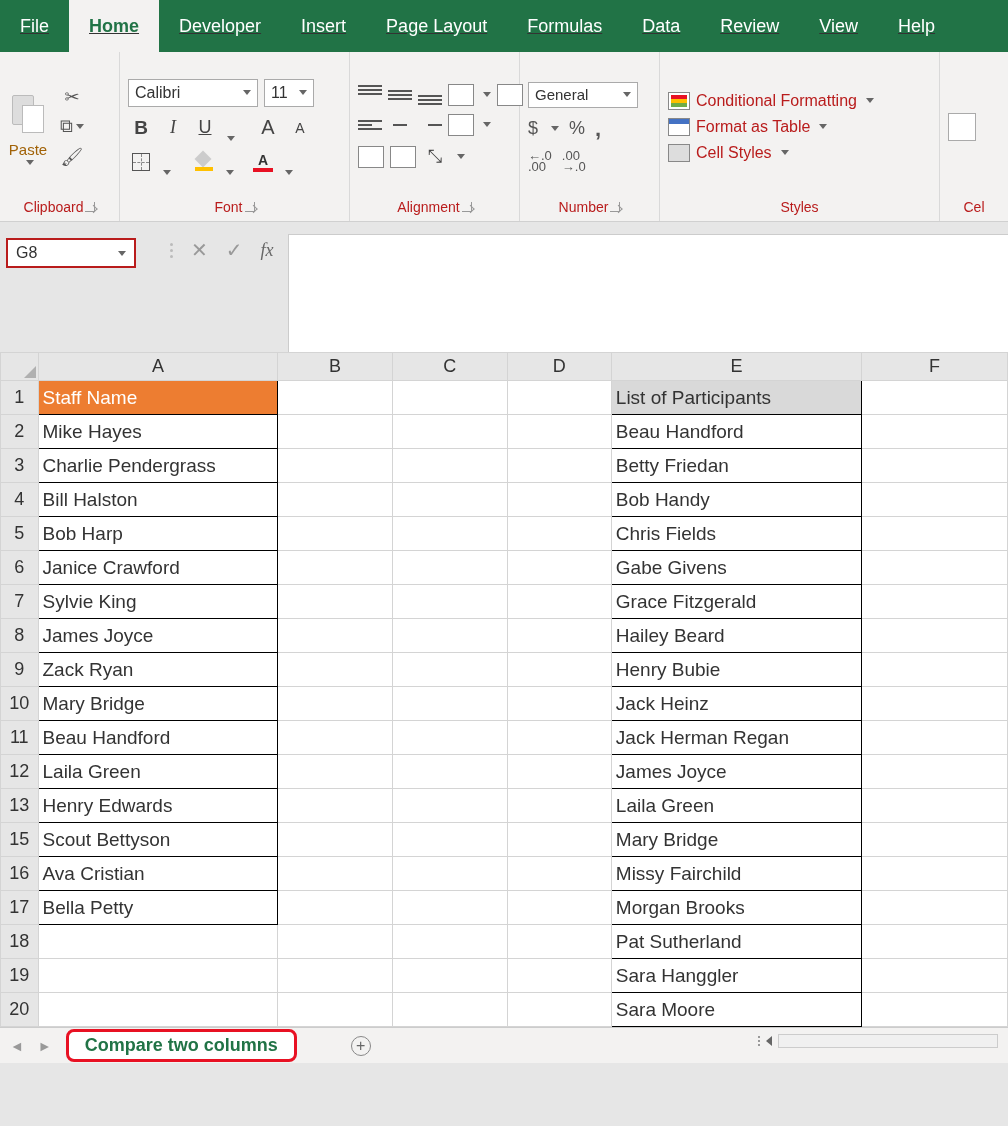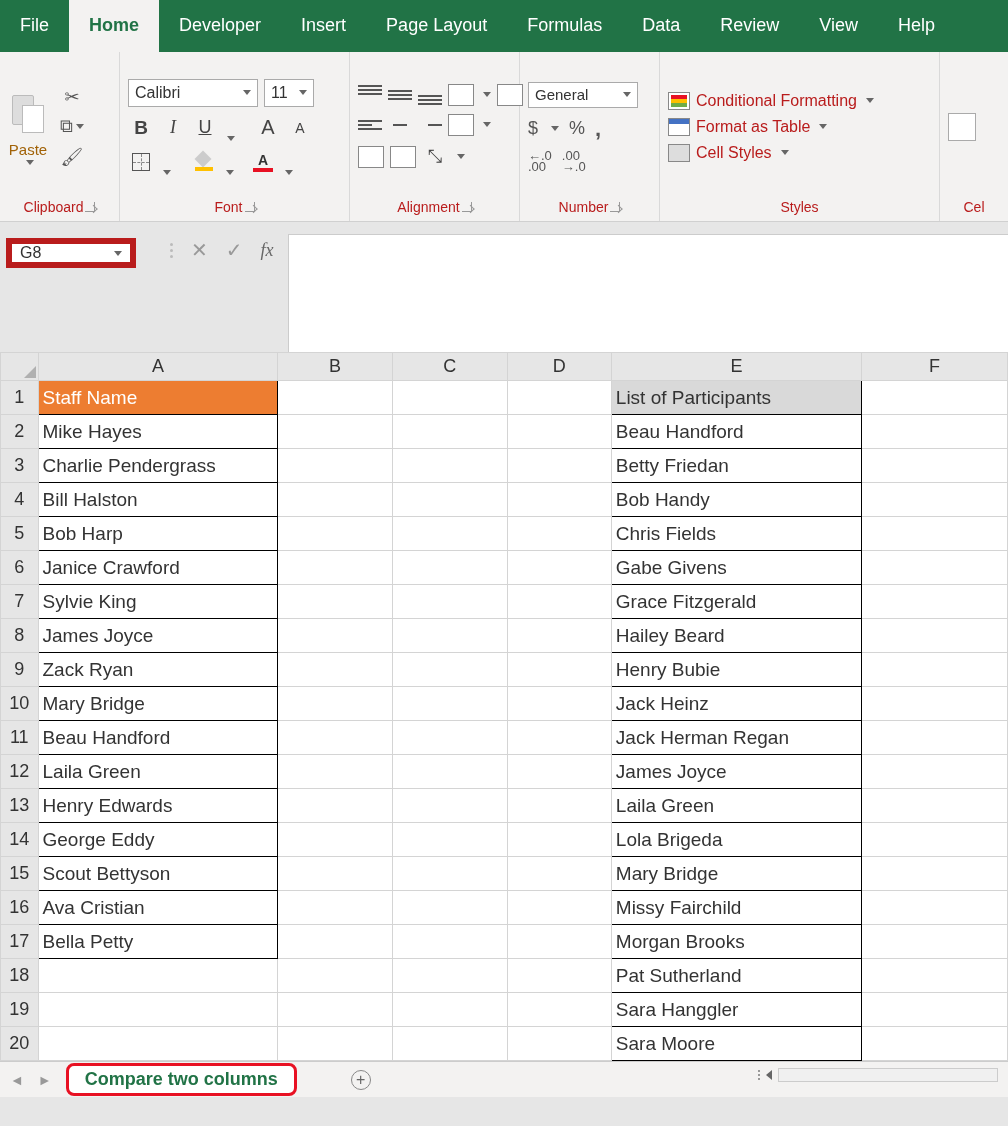--- a/index.html
+++ b/index.html
@@ -1,19 +1,19 @@
 <!DOCTYPE html>
 <html><head>
 <meta charset="utf-8">
 <style>
 * { box-sizing: border-box; margin: 0; padding: 0; }
 body { font-family: "Segoe UI", Arial, sans-serif; font-size: 13px; background: #e6e6e6; width: 1008px; height: 1126px; overflow: hidden; color: #333; }
 
 
-.tabs { background: #217346; display: flex; height: 52px; align-items: flex-end; }
+.tabs { background: #217346; display: flex; height: 52px; align-items: center; text-decoration: underline; }
 .tab { padding: 16px 20px; color: #fff; font-size: 18px; cursor: pointer; display: flex; align-items: center; }
 .tab.active { background: #f3f2f1; color: #217346; font-weight: 600; }
 
 
 .ribbon { background: #f3f2f1; height: 170px; border-bottom: 1px solid #d0d0d0; display: flex; }
 .group { border-right: 1px solid #d9d9d9; padding: 6px 8px 2px 8px; display: flex; flex-direction: column; justify-content: space-between; }
 .group-label { text-align: center; font-size: 14px; color: #b91c1c; padding: 4px 0; display: flex; justify-content: center; align-items: center; gap: 2px; }
 .group-body { flex: 1; display: flex; align-items: center; gap: 6px; }
 .launcher { width: 10px; height: 10px; border: 1px solid #999; border-top: none; border-left: none; display: inline-block; position: relative; }
 .launcher::after { content: ""; position: absolute; right: -1px; bottom: -1px; width: 5px; height: 5px; border-right: 1px solid #999; border-bottom: 1px solid #999; transform: rotate(-45deg) translate(1px, 1px); }
@@ -72,21 +72,21 @@
 .sty-ic { width: 22px; height: 18px; border: 1px solid #888; background: #fff; position: relative; }
 .sty-ic.cf::after { content: ""; position: absolute; inset: 2px; background: linear-gradient(#e81123 33%, #ffc000 33% 66%, #70ad47 66%); }
 .sty-ic.tbl::before { content: ""; position: absolute; left: 0; right: 0; top: 0; height: 5px; background: #4472c4; }
 .sty-ic.cell { background: #ddd; }
 
 
 .cells-col { display: flex; flex-direction: column; align-items: center; font-size: 15px; color: #333; }
 
 
 .fbar-wrap { background: #e6e6e6; height: 130px; display: flex; align-items: flex-start; padding-top: 16px; gap: 14px; }
-.name-box { background: #fff; border: 6px solid #b91c1c; width: 130px; height: 30px; display: flex; align-items: center; padding: 0 8px; font-size: 16px; margin-left: 6px; gap: 32px; }
+.name-box { background: #fff; border: 2px solid #b91c1c; width: 130px; height: 30px; display: flex; align-items: center; padding: 0 8px; font-size: 16px; margin-left: 6px; gap: 32px; }
 .name-box .drop { margin-left: auto; }
 .fbar-btns { display: flex; gap: 18px; align-items: center; color: #999; font-size: 20px; padding-left: 20px; }
 .fbar-btns .dots { display: flex; flex-direction: column; gap: 3px; } .fbar-btns .dots i { width: 3px; height: 3px; background: #bbb; border-radius: 50%; }
 .fx { font-style: italic; font-family: Georgia, serif; font-size: 18px; color: #666; }
 .formula-input { background: #fff; border: 1px solid #ccc; border-right: none; flex: 1; height: 120px; margin-top: -4px; }
 
 
 .grid { background: #fff; position: relative; }
 .grid table { border-collapse: collapse; width: 100%; table-layout: fixed; }
 .grid th, .grid td { border: 1px solid #d4d4d4; height: 34px; font-size: 19px; padding: 0 4px; text-align: left; overflow: hidden; white-space: nowrap; }
@@ -471,29 +471,20 @@
         <tr>
           <td class="rowhdr">13</td>
           <td class="data-border">Henry Edwards</td>
           <td></td>
           <td></td>
           <td></td>
           <td class="data-border">Laila Green</td>
           <td></td>
         </tr>
         <tr>
-          <td class="rowhdr">14</td>
-          <td class="data-border">George Eddy</td>
-          <td></td>
-          <td></td>
-          <td></td>
-          <td class="data-border">Lola Brigeda</td>
-          <td></td>
-        </tr>
-        <tr>
           <td class="rowhdr">15</td>
           <td class="data-border">Scout Bettyson</td>
           <td></td>
           <td></td>
           <td></td>
           <td class="data-border">Mary Bridge</td>
           <td></td>
         </tr>
         <tr>
           <td class="rowhdr">16</td>

